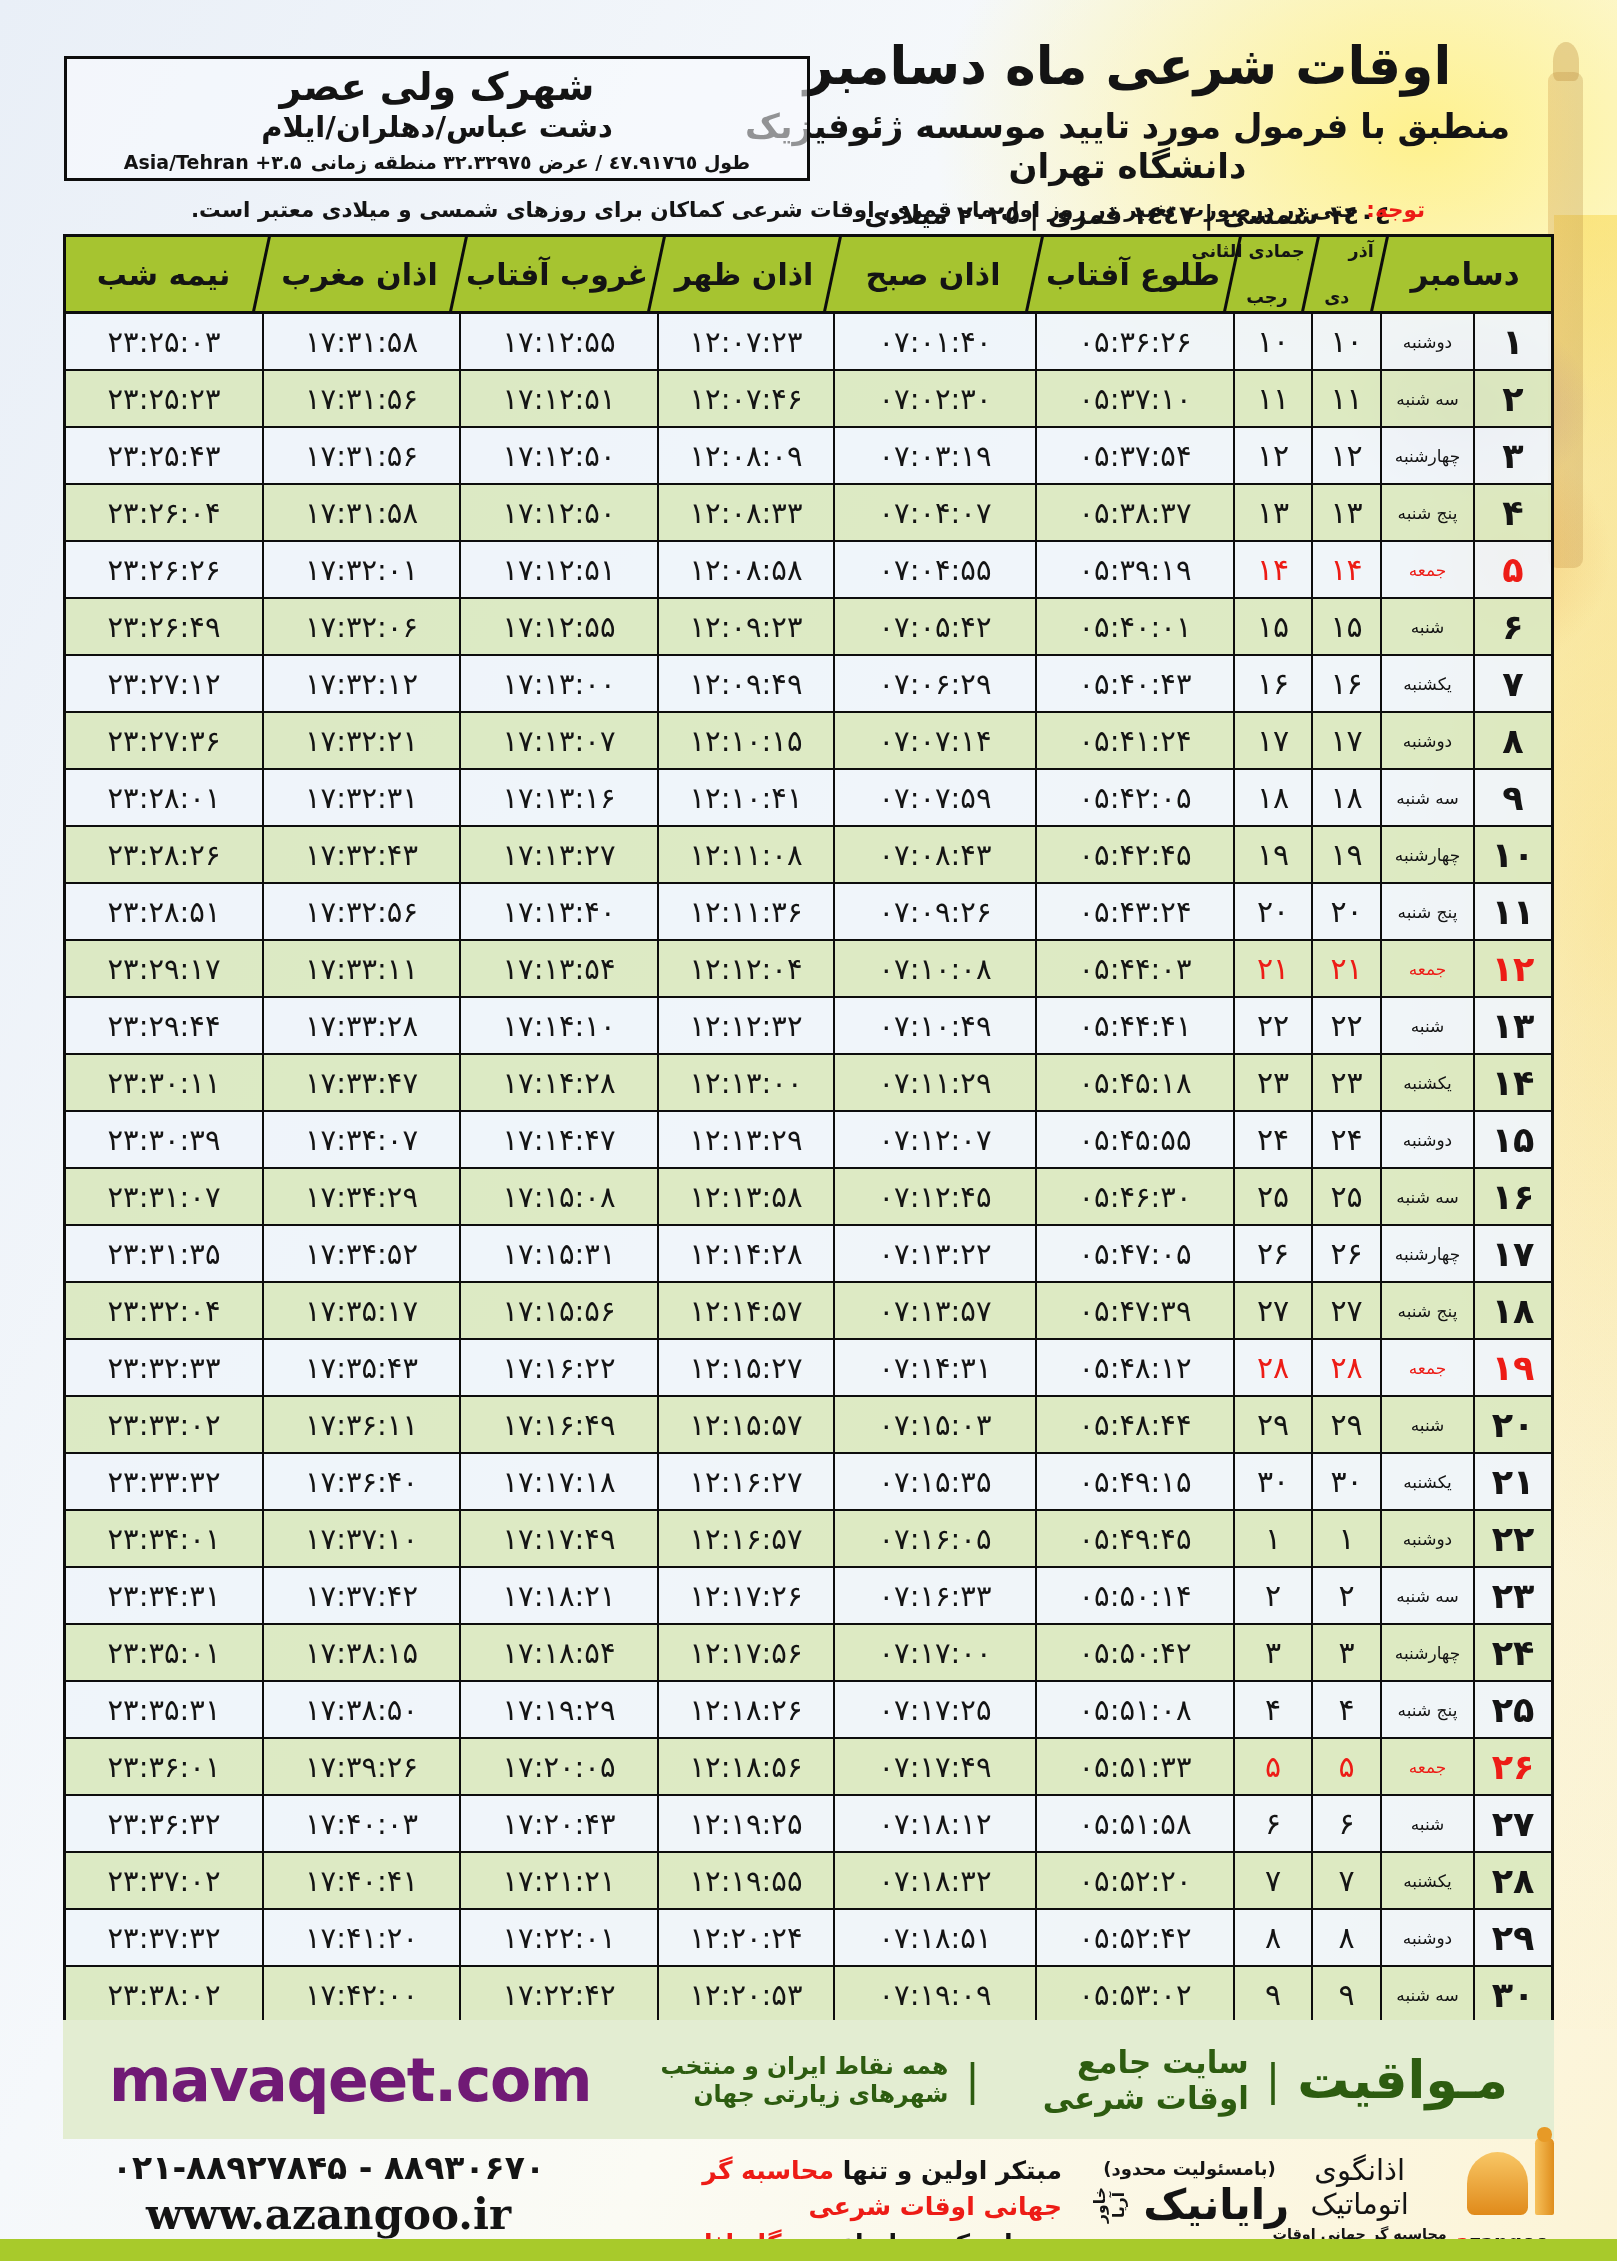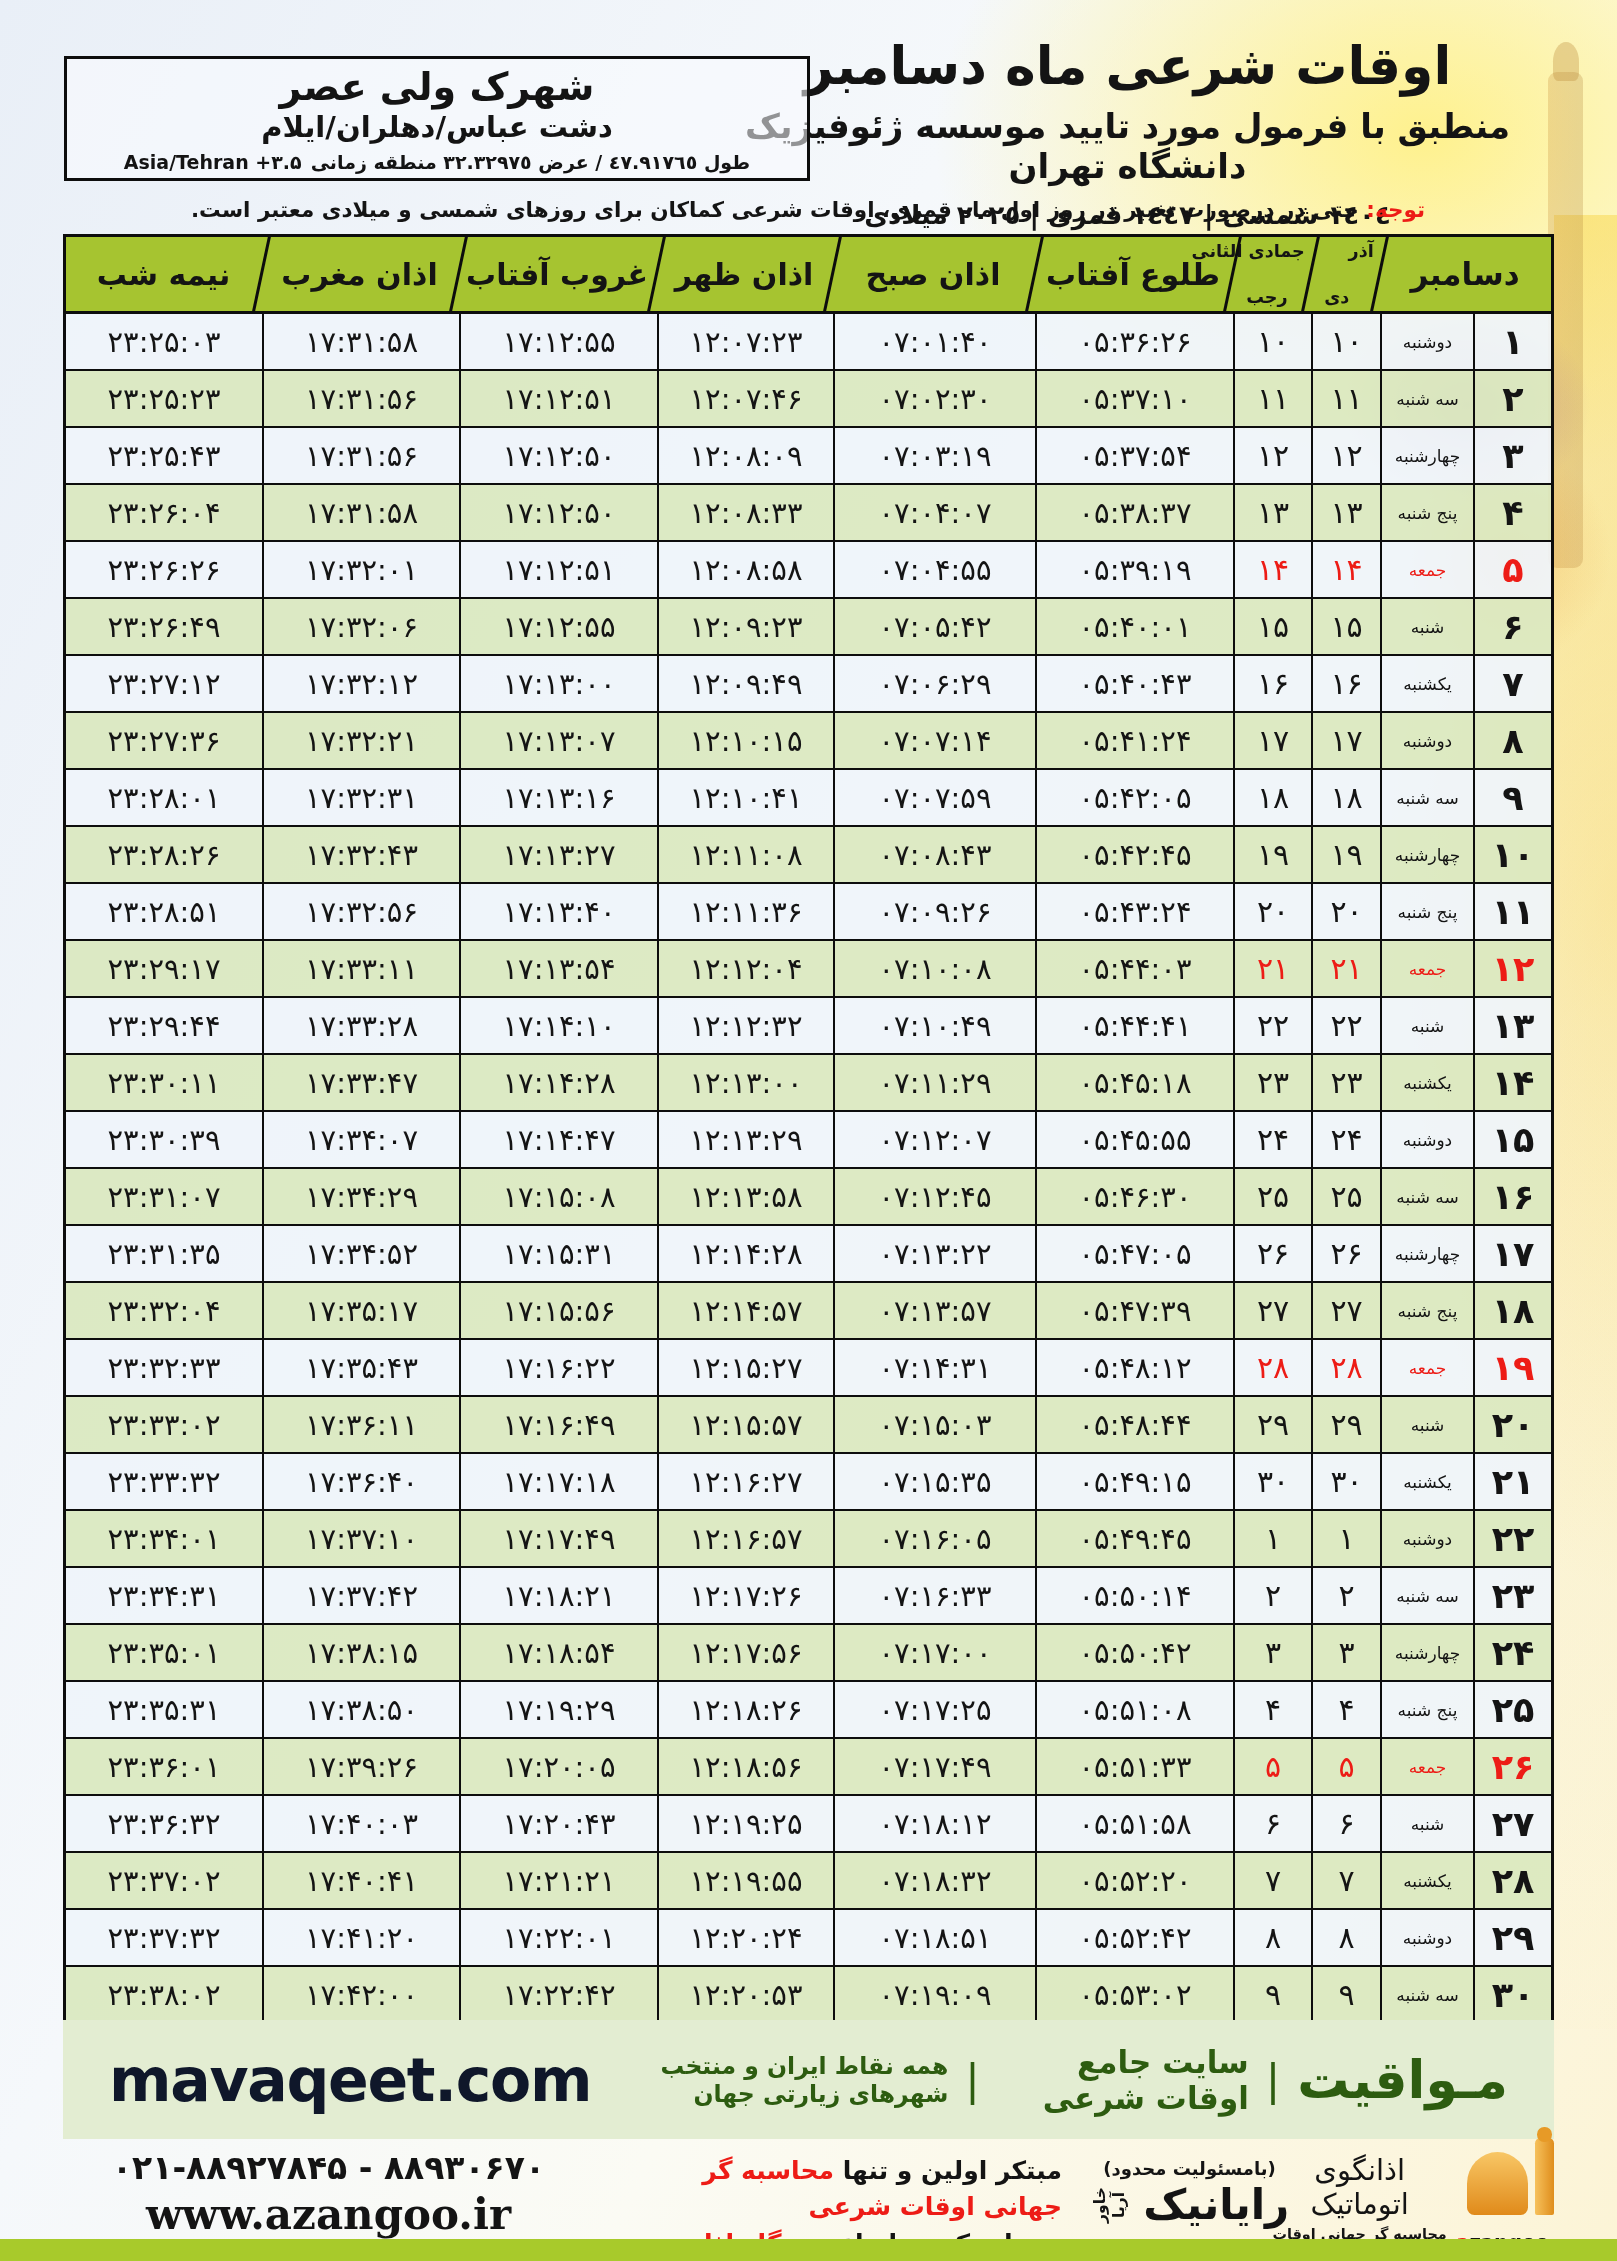--- a/index.html
+++ b/index.html
@@ -61,21 +61,21 @@
   .trow.friday .cell.day,.trow.friday .cell.weekday,.trow.friday .cell.num{color:#ed1c16;}
 
   
   .mbar{position:absolute;left:64px;top:2020px;width:1491px;height:119px;background:#e3edd2;
     display:flex;align-items:center;justify-content:space-between;padding:0 46px;box-sizing:border-box;color:#2d5c10;}
   .mbar-right{display:flex;align-items:center;gap:17px;}
   .mbar .brand{font-size:52px;font-weight:bold;}
   .mbar .sep{font-size:43px;font-weight:normal;color:#2d5c10;}
   .mbar .sdesc{font-size:31px;font-weight:bold;}
   .mbar .cov{font-size:23.5px;font-weight:bold;}
-  .mbar .domain{font-size:60px;font-weight:bold;color:#0f172a;letter-spacing:-1.3px;}
+  .mbar .domain{font-size:60px;font-weight:bold;color:#701a75;letter-spacing:-1.3px;}
 
   
   .contact{position:absolute;left:98px;top:2148px;width:463px;text-align:center;}
   .phone{font-size:33px;font-weight:bold;}
   .site{font-size:42px;font-weight:bold;font-family:"DejaVu Serif",serif;margin-top:2.6px;}
   .desc{position:absolute;left:639px;top:2153px;width:424px;text-align:right;font-size:25px;font-weight:bold;line-height:1.45;}
   .desc .r{color:#ed1c16;}
   .rayanik{position:absolute;left:1096px;top:2158px;width:189px;text-align:center;}
   .ray-note{font-size:18px;font-weight:bold;}
   .ray-row{display:flex;align-items:center;justify-content:center;gap:7.8px;margin-top:1.3px;}

